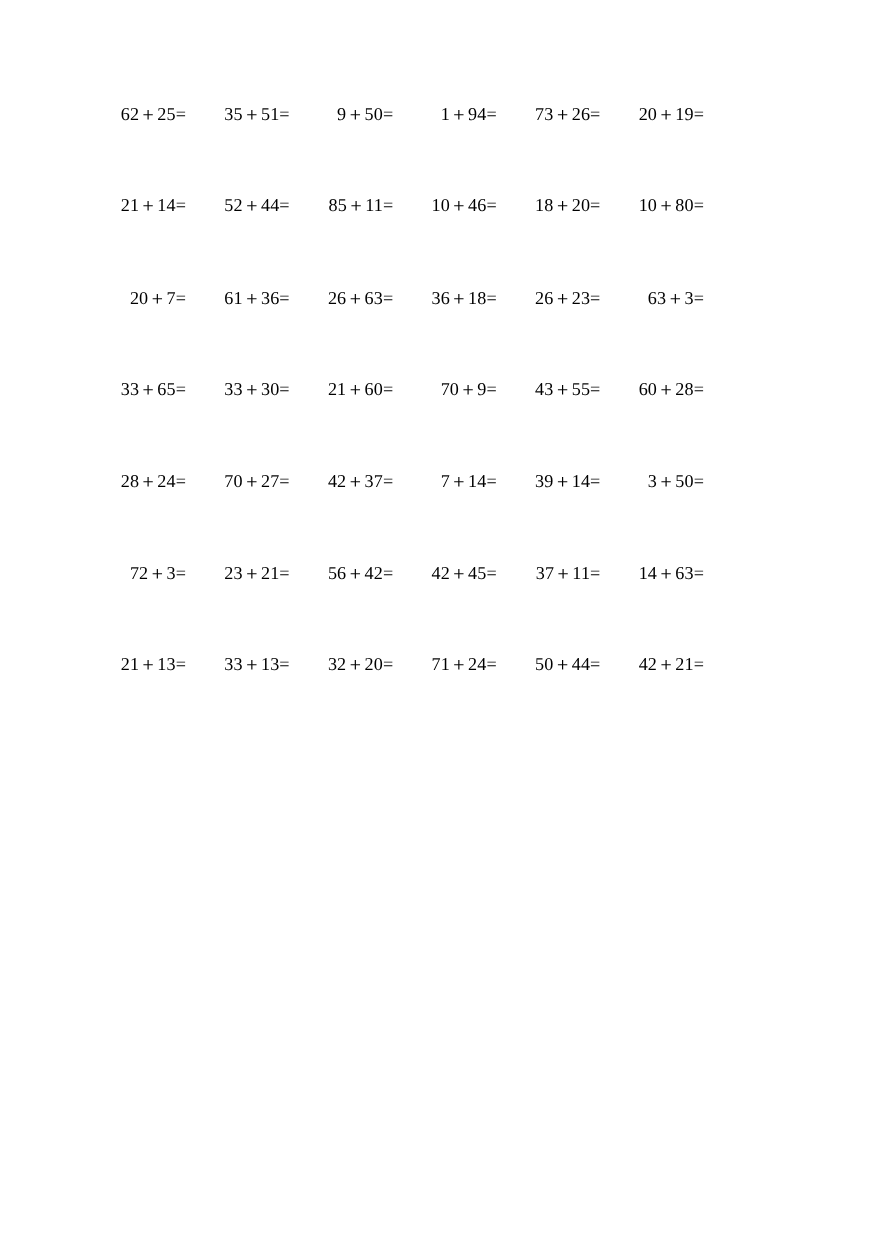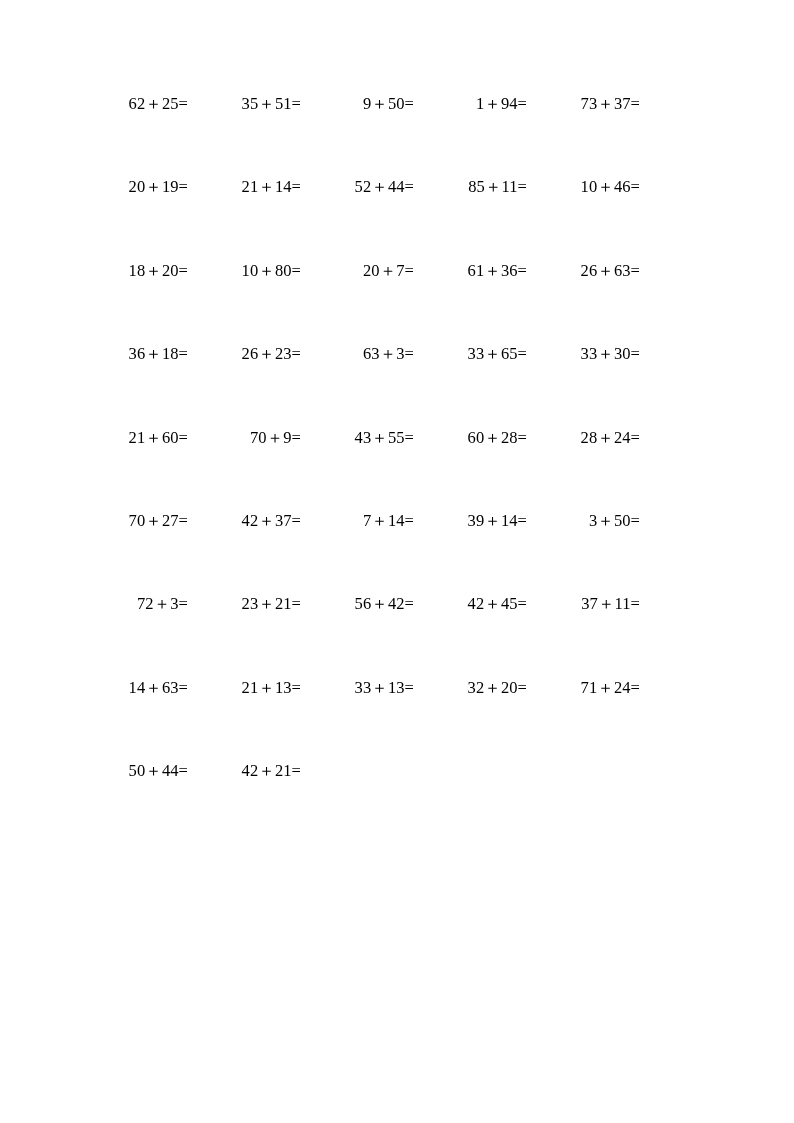--- a/index.html
+++ b/index.html
@@ -20,21 +20,21 @@
     font-family: "Liberation Serif", "DejaVu Serif", serif;
   }
 
   
   .problem-grid {
     position: absolute;
     left: 75px;
     top: 96px;
     width: 565px;
     display: grid;
-    grid-template-columns: repeat(5, 1fr);
+    grid-template-columns: repeat(6, 1fr);
     grid-auto-rows: 83.4px;
   }
 
   .problem-cell {
     display: flex;
     align-items: flex-start;
     justify-content: flex-end;
     padding-right: 0px;
     box-sizing: border-box;
   }
@@ -59,21 +59,21 @@
       <div class="problem-cell">
         <span class="problem-text">35＋51=</span>
       </div>
       <div class="problem-cell">
         <span class="problem-text">9＋50=</span>
       </div>
       <div class="problem-cell">
         <span class="problem-text">1＋94=</span>
       </div>
       <div class="problem-cell">
-        <span class="problem-text">73＋37=</span>
+        <span class="problem-text">73＋26=</span>
       </div>
       <div class="problem-cell">
         <span class="problem-text">20＋19=</span>
       </div>
       <div class="problem-cell">
         <span class="problem-text">21＋14=</span>
       </div>
       <div class="problem-cell">
         <span class="problem-text">52＋44=</span>
       </div>

